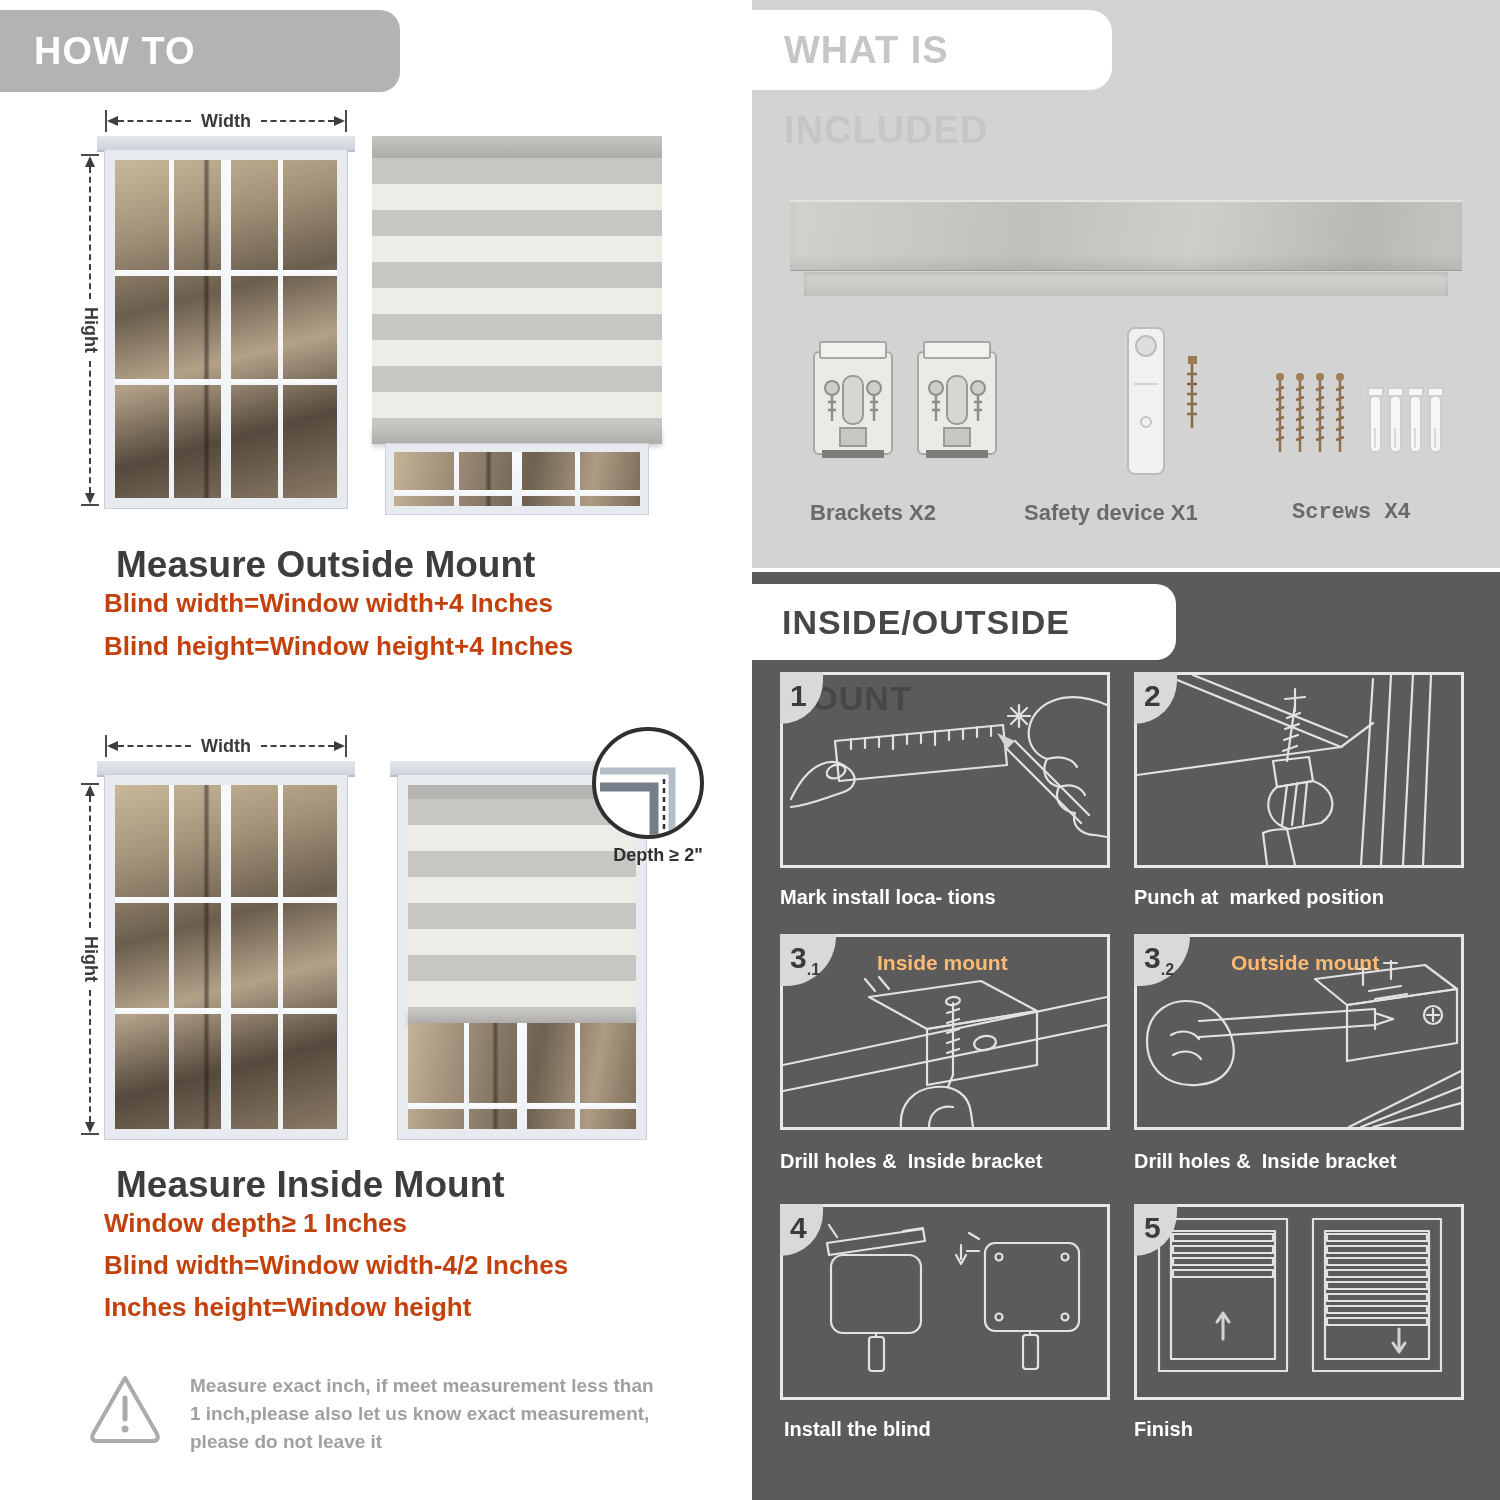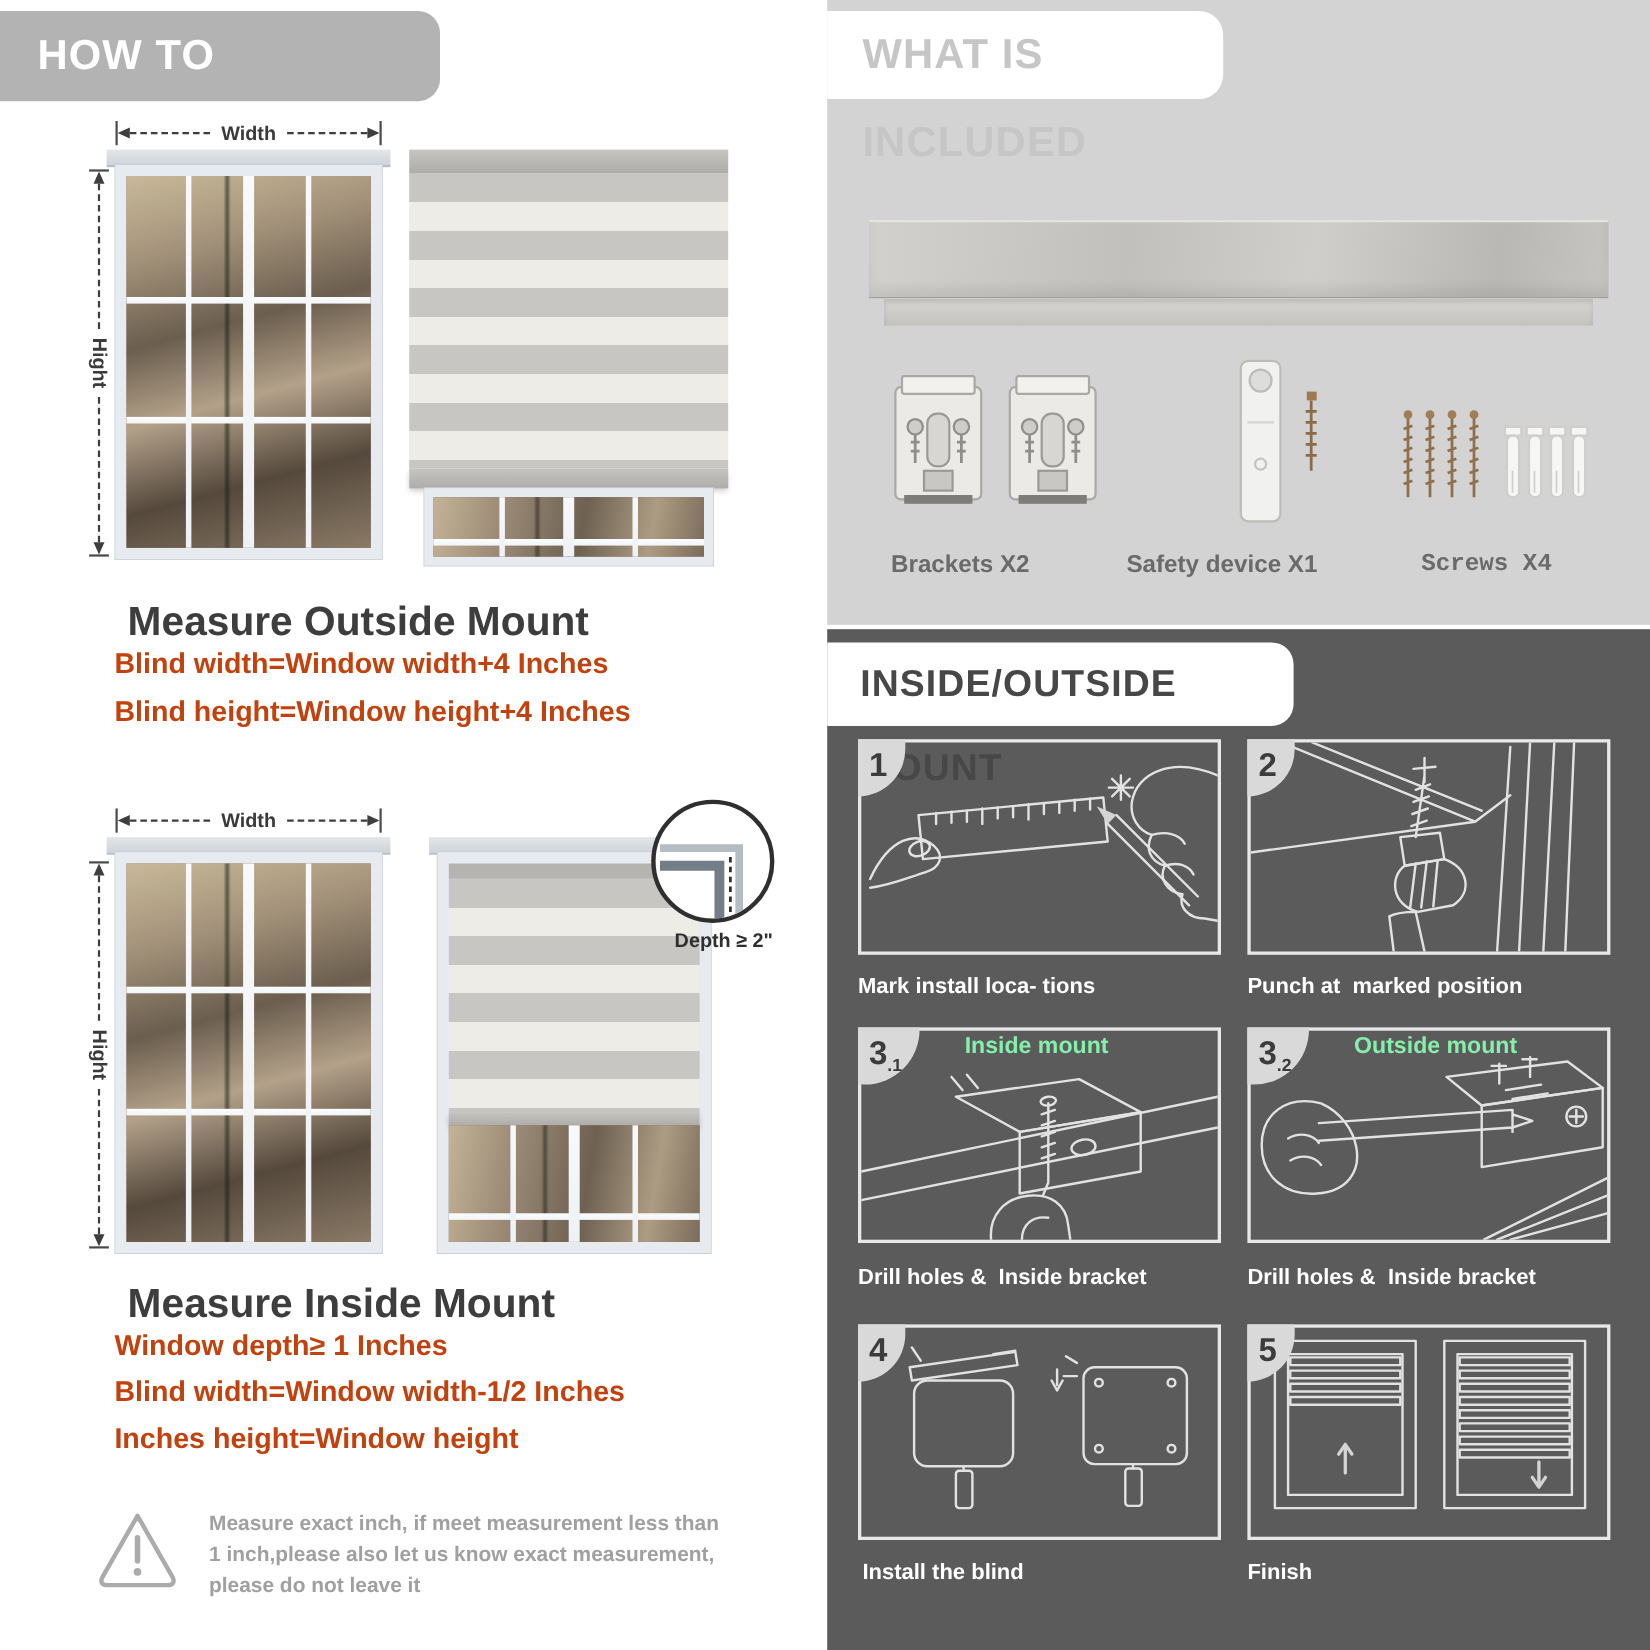--- a/index.html
+++ b/index.html
@@ -94,21 +94,21 @@
 
   
   .panel-bottom{position:absolute;left:752px;top:572px;width:748px;height:928px;background:#5b5b5b;}
   .panel-bottom .hdr-white{left:0;top:12px;width:424px;height:76px;border-radius:0 20px 20px 0;}
   .panel-bottom .hdr-white span{line-height:76px;padding-left:30px;font-size:34px;color:#474747;}
   .step{position:absolute;width:330px;height:196px;border:3px solid #e8e8e8;}
   .badge{position:absolute;left:-3px;top:-3px;height:52px;background:#d9d9d9;color:#3c3c3c;
          border-radius:0 0 50px 0;display:flex;padding:0 16px 0 10px;font-weight:700;}
   .badge .n{font-size:30px;line-height:48px;}
   .badge .s{font-size:16px;line-height:48px;margin-top:12px;}
-  .ptitle{position:absolute;left:94px;top:2px;color:#86efac;font-size:21px;font-weight:700;}
+  .ptitle{position:absolute;left:94px;top:14px;color:#fdba74;font-size:21px;font-weight:700;}
   .caption{position:absolute;color:#ffffff;font-size:20px;font-weight:700;white-space:pre-wrap;margin:0;}
   .art{position:absolute;left:0;top:0;}
   .art path,.art rect,.art circle,.art ellipse,.art line{stroke:#e2e2e2;stroke-width:2.2;fill:none;
          stroke-linecap:round;stroke-linejoin:round;}
   .art .fill{fill:#d4d4d4;stroke:none;}
   .art .lite{stroke:#d4d4d4;stroke-width:3;}
 </style>
 </head>
 <body>
 
@@ -198,21 +198,21 @@
           <path d="M4,40 H76 V104" stroke="#b4bcc6" stroke-width="7" fill="none"></path>
           <path d="M4,56 H58 V104" stroke="#747e88" stroke-width="9" fill="none"></path>
           <path d="M68,48 V102" stroke="#2f2f2f" stroke-width="2.5" stroke-dasharray="5 4" fill="none"></path>
         </svg>
       </div>
       <div class="depth-label" style="left:498px;top:110px;width:160px;">Depth ≥ 2"</div>
     </div>
 
     <h2 class="heading" style="top:1152px;">Measure Inside Mount</h2>
     <p class="formula" style="top:1208px;">Window depth≥ 1 Inches</p>
-    <p class="formula" style="top:1250px;">Blind width=Window width-1/2 Inches</p>
+    <p class="formula" style="top:1250px;">Blind width=Window width-4/2 Inches</p>
     <p class="formula" style="top:1292px;">Inches height=Window height</p>
 
     <div class="warning">
       <svg width="74" height="76" viewBox="0 0 74 76">
         <path d="M37,6 L69,62 Q72,69 64,69 L10,69 Q2,69 5,62 Z" fill="none" stroke="#ababab" stroke-width="4" stroke-linejoin="round"></path>
         <line x1="37" y1="26" x2="37" y2="47" stroke="#ababab" stroke-width="5" stroke-linecap="round"></line>
         <circle cx="37" cy="57" r="3.5" fill="#ababab"></circle>
       </svg>
       <p>Measure exact inch, if meet measurement less than 1 inch,please also let us know exact measurement, please do not leave it</p>
     </div>

